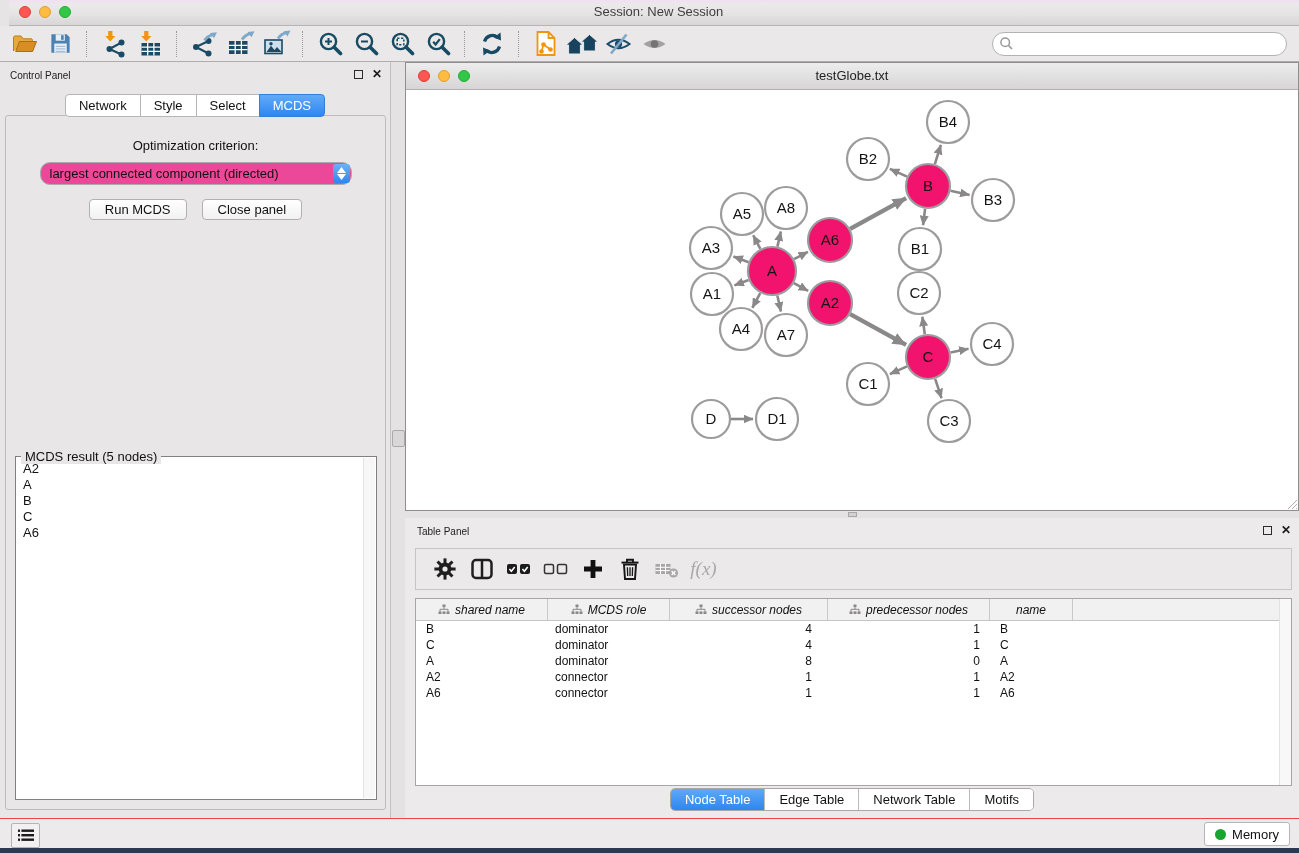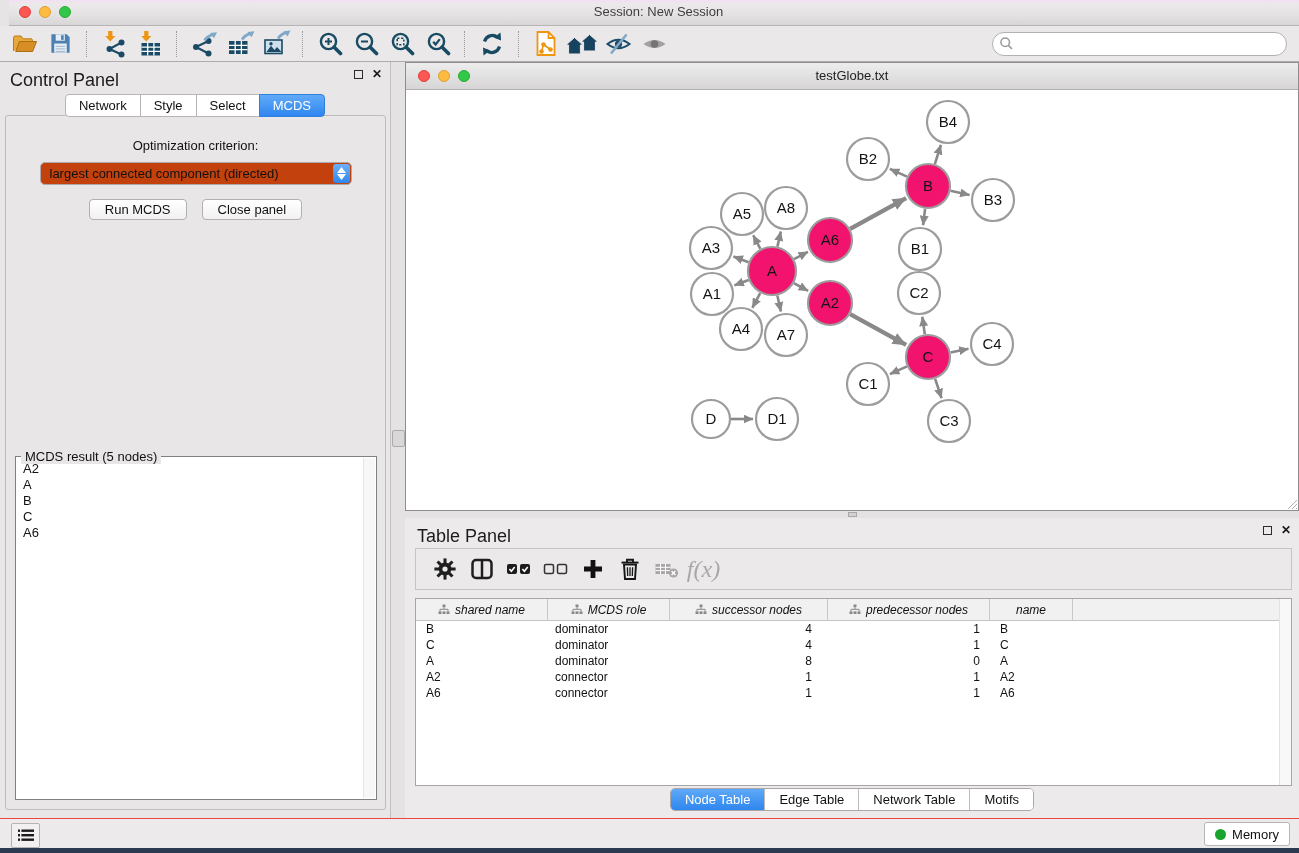--- a/index.html
+++ b/index.html
@@ -25,35 +25,35 @@
     background:#fff;border:1px solid #b3b1b1;border-radius:12px;display:flex;align-items:center;}
   .search-wrap svg{margin-left:6px;flex:0 0 auto;}
   .search-wrap input{border:none;outline:none;background:transparent;flex:1;height:18px;
     font-size:12px;font-family:"Liberation Sans",sans-serif;padding:0 8px 0 4px;}
   
   #main{position:absolute;left:0;top:62px;width:100%;height:756px;background:#e4e2e2;}
   
   #control-panel{position:absolute;left:0;top:0;width:391px;height:100%;background:#e8e6e6;
     border-right:1px solid #c2c0c0;box-sizing:border-box;}
   .panel-head{position:relative;height:28px;}
-  .panel-head .p-title{position:absolute;left:10px;top:8px;font-size:18px;color:#1c1c1c;}
+  .panel-head .p-title{position:absolute;left:10px;top:8px;font-size:10px;color:#1c1c1c;}
   .panel-head .p-icons{position:absolute;right:8px;top:7px;display:flex;gap:9px;align-items:center;}
   .float-ico{width:9px;height:9px;border:1.6px solid #2b2b2b;box-sizing:border-box;}
   .close-ico{font-size:12px;font-weight:bold;color:#1a1a1a;line-height:11px;}
   #cp-tabs{position:relative;z-index:2;display:flex;justify-content:center;margin-top:4px;}
   .cp-tab{padding:3px 13px;font-size:13px;background:#fff;border:1px solid #b7b5b5;margin-left:-1px;
     color:#111;}
   .cp-tab:first-child{border-radius:4px 0 0 4px;margin-left:0;}
   .cp-tab:last-child{border-radius:0 4px 4px 0;}
   .cp-tab.active{background:linear-gradient(#61aaf8,#2f86f0);border-color:#2f7fdd;color:#fff;}
   #cp-content{position:absolute;left:5px;right:4px;top:53px;bottom:8px;
     border:1px solid #bdbbbb;border-radius:3px;background:#e8e6e6;}
   .opt-label{margin-top:22px;text-align:center;font-size:13px;color:#111;}
-  .select{position:relative;margin:9px auto 0;width:312px;height:23px;background:#c2410c;
-    border:1px solid #acaaaa;border-radius:5px;box-sizing:border-box;font-size:13px;color:#111;}
+  .select{position:relative;margin:9px auto 0;width:312px;height:23px;background:#ec4899;
+    border:1px solid #acaaaa;border-radius:10px;box-sizing:border-box;font-size:13px;color:#111;}
   .select .sel-text{position:absolute;left:9px;top:3px;white-space:nowrap;}
   .select .stepper{position:absolute;right:1px;top:1px;bottom:1px;width:17px;border-radius:3px;
     background:linear-gradient(#6db1f8,#2f86f0);display:flex;flex-direction:column;
     align-items:center;justify-content:center;gap:1px;}
   .stepper svg{display:block;}
   .btn-row{display:flex;justify-content:center;gap:15px;margin-top:14px;}
   .mac-btn{padding:2px 15px;font-size:13px;color:#111;background:linear-gradient(#ffffff,#f1f1f1);
     border:1px solid #b2b0b0;border-radius:4px;}
   .fs{position:absolute;left:9px;right:8px;top:340px;bottom:9px;border:1px solid #808080;background:#fff;}
   .fs-legend{position:absolute;top:-8px;left:5px;background:#e8e6e6;padding:0 4px;font-size:13px;color:#111;}
@@ -76,21 +76,21 @@
     border:1px solid #ababab;box-sizing:border-box;border-radius:2px;}
   
   #h-splitter{position:absolute;left:405px;right:0;top:449px;height:7px;background:#e4e2e2;}
   #h-splitter .h-grip{margin:1px auto 0;width:9px;height:5px;background:#d3d1d1;border:1px solid #a9a7a7;
     box-sizing:border-box;}
   
   #table-panel{position:absolute;left:405px;right:0;top:456px;bottom:0;background:#eceaea;}
   #tp-toolbar{position:absolute;left:10px;right:7px;top:30px;height:42px;background:#ebe9e9;
     border:1px solid #c6c4c4;box-sizing:border-box;display:flex;align-items:center;padding-left:10px;}
   .tp-btn{width:37px;height:34px;display:flex;align-items:center;justify-content:center;flex:0 0 auto;}
-  .fx{font-family:"Liberation Serif",serif;font-style:italic;font-size:24px;color:#a9a7a7;}
+  .fx{font-family:"Liberation Serif",serif;font-style:italic;font-size:19px;color:#a9a7a7;}
   #tp-table{position:absolute;left:10px;right:7px;top:80px;height:188px;background:#fff;
     border:1px solid #a7a5a5;box-sizing:border-box;}
   #tbl-head{display:flex;height:21px;background:#f2f1f1;border-bottom:1px solid #c6c4c4;font-style:italic;}
   .th{display:flex;align-items:center;justify-content:center;gap:5px;font-size:12px;color:#111;
     border-right:1px solid #c9c7c7;box-sizing:border-box;}
   .th.filler{flex:1;border-right:none;}
   #tbl-body{position:absolute;left:0;right:12px;top:22px;bottom:0;overflow:hidden;}
   .tr{display:flex;height:16px;align-items:center;}
   .td{font-size:12px;color:#111;box-sizing:border-box;white-space:nowrap;}
   .tp-scroll{position:absolute;right:0;top:0;bottom:0;width:11px;background:#f8f8f8;border-left:1px solid #e2e2e2;}

